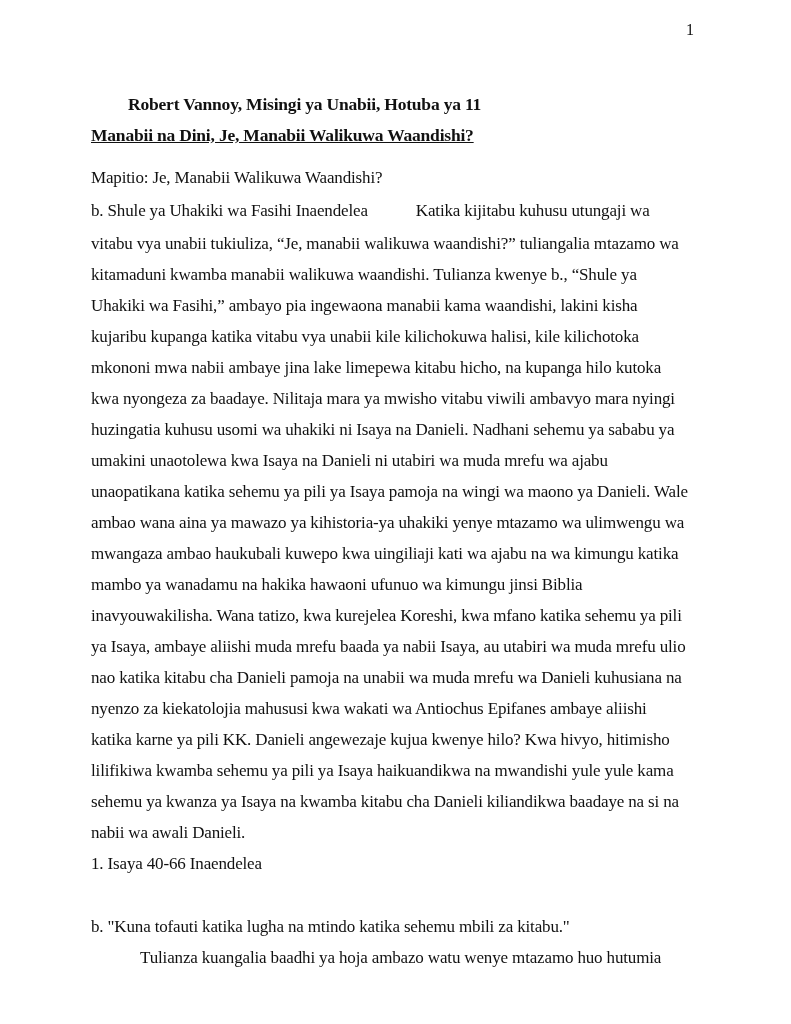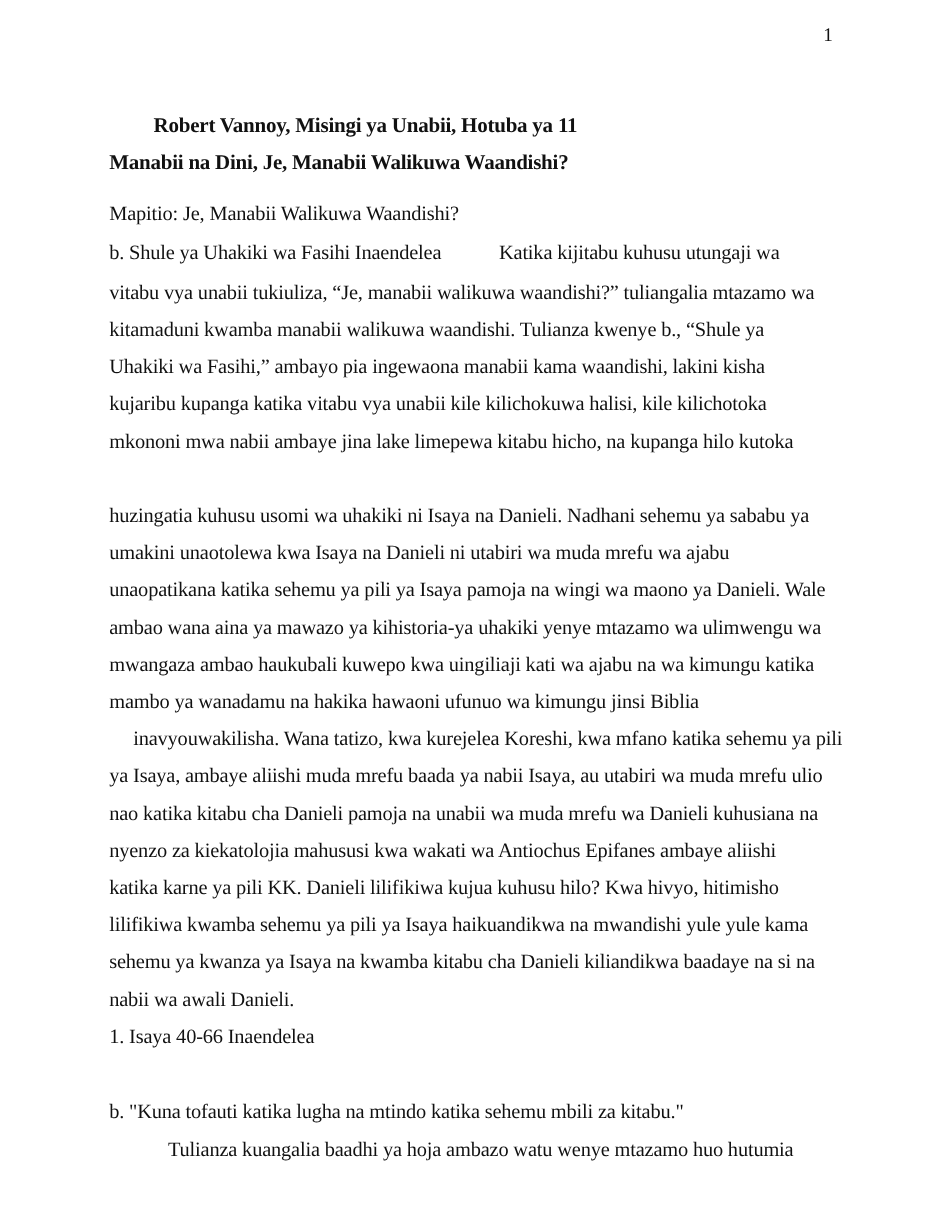--- a/index.html
+++ b/index.html
@@ -52,43 +52,44 @@
     .tab-gap { display: inline-block; width: 48px; }
   </style>
 </head>
 <body>
 
 <div class="page">
 
   <div class="page-number">1</div>
 
   <div class="heading" id="h1" style="top: 93px; margin-left: 37px;">Robert Vannoy, Misingi ya Unabii, Hotuba ya 11</div>
-  <div class="heading" id="h2" style="top: 124px;">Manabii na Dini, Je, Manabii Walikuwa Waandishi?</div>
+  <div class="heading" id="h2" style="top: 124px; text-decoration: underline;">Manabii na Dini, Je, Manabii Walikuwa Waandishi?</div>
 
   <div class="line" style="top: 168px;">Mapitio: Je, Manabii Walikuwa Waandishi?</div>
 
   <div class="line" style="top: 201px;">
     <span>b. Shule ya Uhakiki wa Fasihi Inaendelea</span><span class="tab-gap"></span><span>Katika kijitabu kuhusu utungaji wa</span>
   </div>
   <div class="line" style="top: 234px;">vitabu vya unabii tukiuliza, “Je, manabii walikuwa waandishi?” tuliangalia mtazamo wa</div>
   <div class="line" style="top: 265px; text-align: right;">kitamaduni kwamba manabii walikuwa waandishi. Tulianza kwenye b., “Shule ya</div>
   <div class="line" style="top: 296px;">Uhakiki wa Fasihi,” ambayo pia ingewaona manabii kama waandishi, lakini kisha</div>
   <div class="line" style="top: 327px;">kujaribu kupanga katika vitabu vya unabii kile kilichokuwa halisi, kile kilichotoka</div>
   <div class="line" style="top: 358px;">mkononi mwa nabii ambaye jina lake limepewa kitabu hicho, na kupanga hilo kutoka</div>
+  <div class="line" style="top: 389px;">kwa nyongeza za baadaye. Nilitaja mara ya mwisho vitabu viwili ambavyo mara nyingi</div>
   <div class="line" style="top: 420px;">huzingatia kuhusu usomi wa uhakiki ni Isaya na Danieli. Nadhani sehemu ya sababu ya</div>
   <div class="line" style="top: 451px;">umakini unaotolewa kwa Isaya na Danieli ni utabiri wa muda mrefu wa ajabu</div>
   <div class="line" style="top: 482px;">unaopatikana katika sehemu ya pili ya Isaya pamoja na wingi wa maono ya Danieli. Wale</div>
   <div class="line" style="top: 513px;">ambao wana aina ya mawazo ya kihistoria-ya uhakiki yenye mtazamo wa ulimwengu wa</div>
   <div class="line" style="top: 544px;">mwangaza ambao haukubali kuwepo kwa uingiliaji kati wa ajabu na wa kimungu katika</div>
   <div class="line" style="top: 575px;">mambo ya wanadamu na hakika hawaoni ufunuo wa kimungu jinsi Biblia</div>
-  <div class="line" style="top: 606px; margin-left: 20px;">inavyouwakilisha. Wana tatizo, kwa kurejelea Koreshi, kwa mfano katika sehemu ya pili</div>
+  <div class="line" style="top: 606px;">inavyouwakilisha. Wana tatizo, kwa kurejelea Koreshi, kwa mfano katika sehemu ya pili</div>
   <div class="line" style="top: 637px;">ya Isaya, ambaye aliishi muda mrefu baada ya nabii Isaya, au utabiri wa muda mrefu ulio</div>
   <div class="line" style="top: 668px;">nao katika kitabu cha Danieli pamoja na unabii wa muda mrefu wa Danieli kuhusiana na</div>
   <div class="line" style="top: 699px;">nyenzo za kiekatolojia mahususi kwa wakati wa Antiochus Epifanes ambaye aliishi</div>
-  <div class="line" style="top: 730px;">katika karne ya pili KK. Danieli lilifikiwa kujua kuhusu hilo? Kwa hivyo, hitimisho</div>
+  <div class="line" style="top: 730px;">katika karne ya pili KK. Danieli angewezaje kujua kwenye hilo? Kwa hivyo, hitimisho</div>
   <div class="line" style="top: 761px;">lilifikiwa kwamba sehemu ya pili ya Isaya haikuandikwa na mwandishi yule yule kama</div>
   <div class="line" style="top: 792px;">sehemu ya kwanza ya Isaya na kwamba kitabu cha Danieli kiliandikwa baadaye na si na</div>
   <div class="line" style="top: 823px; text-align: right;">nabii wa awali Danieli.</div>
 
   <div class="line" style="top: 854px;">1. Isaya 40-66 Inaendelea</div>
   <div class="line" style="top: 917px;">b. "Kuna tofauti katika lugha na mtindo katika sehemu mbili za kitabu."</div>
   <div class="line indent" style="top: 948px;">Tulianza kuangalia baadhi ya hoja ambazo watu wenye mtazamo huo hutumia</div>
 
 </div>
 

